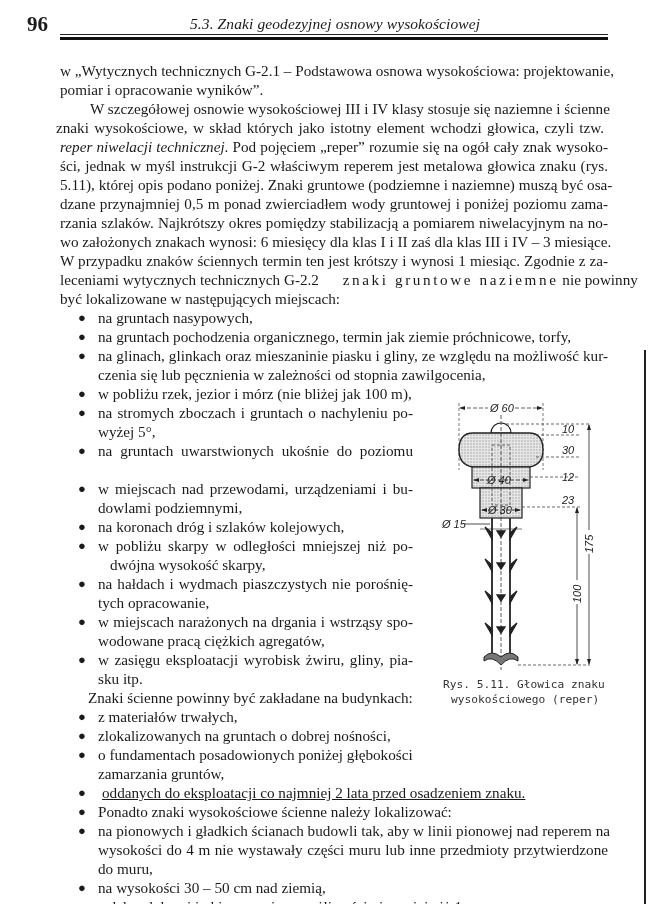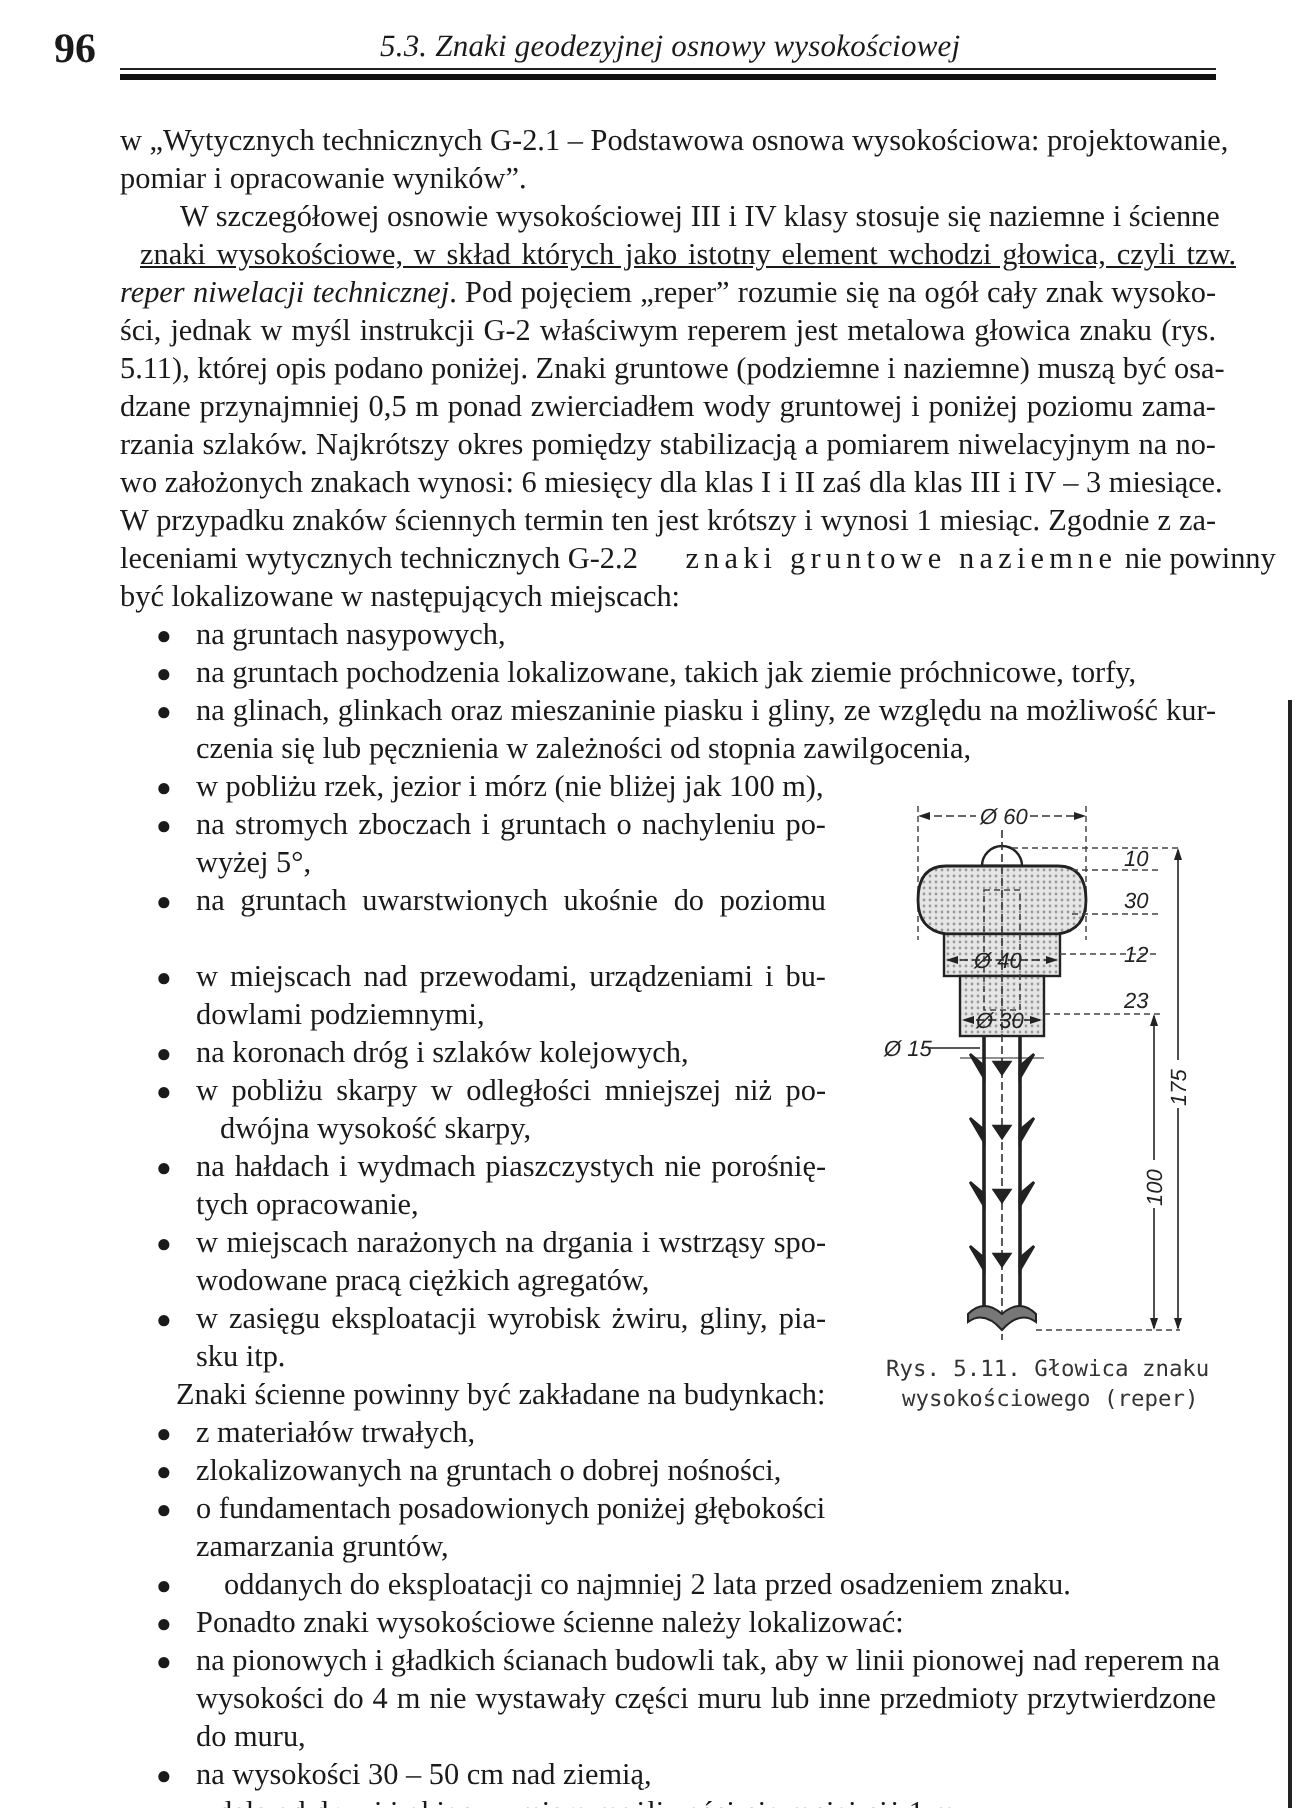--- a/index.html
+++ b/index.html
@@ -26,36 +26,36 @@
   <div class="pgnum">96</div>
   <div class="runhead">5.3. Znaki geodezyjnej osnowy wysokościowej</div>
   <div class="rule1"></div>
   <div class="rule2"></div>
   <div class="rightbar"></div>
 
   <div class="line just" style="left:60px;top:61px;width:548px;">w „Wytycznych technicznych G-2.1 – Podstawowa osnowa wysokościowa: projektowanie,</div>
   <div class="line" style="left:60px;top:80px;">pomiar i opracowanie wyników”.</div>
 
   <div class="line just" style="left:90px;top:99px;width:518px;">W szczegółowej osnowie wysokościowej III i IV klasy stosuje się naziemne i ścienne</div>
-  <div class="line just" style="left:70px;top:118px;width:548px;text-decoration:underline;">znaki wysokościowe, w skład których jako istotny element wchodzi głowica, czyli tzw.</div>
+  <div class="line just" style="left:56px;top:118px;width:548px;">znaki wysokościowe, w skład których jako istotny element wchodzi głowica, czyli tzw.</div>
   <div class="line just" style="left:60px;top:137px;width:548px;"><span class="it">reper niwelacji technicznej</span><span>. Pod pojęciem „reper” rozumie się na ogół cały znak wysoko-</span></div>
   <div class="line just" style="left:60px;top:156px;width:548px;">ści, jednak w myśl instrukcji G-2 właściwym reperem jest metalowa głowica znaku (rys.</div>
   <div class="line just" style="left:60px;top:175px;width:548px;">5.11), której opis podano poniżej. Znaki gruntowe (podziemne i naziemne) muszą być osa-</div>
   <div class="line just" style="left:60px;top:194px;width:548px;">dzane przynajmniej 0,5 m ponad zwierciadłem wody gruntowej i poniżej poziomu zama-</div>
   <div class="line just" style="left:60px;top:213px;width:548px;">rzania szlaków. Najkrótszy okres pomiędzy stabilizacją a pomiarem niwelacyjnym na no-</div>
   <div class="line just" style="left:60px;top:232px;width:548px;">wo założonych znakach wynosi: 6 miesięcy dla klas I i II zaś dla klas III i IV – 3 miesiące.</div>
   <div class="line just" style="left:60px;top:251px;width:548px;">W przypadku znaków ściennych termin ten jest krótszy i wynosi 1 miesiąc. Zgodnie z za-</div>
   <div class="line just" style="left:60px;top:270px;width:548px;"><span>leceniami wytycznych technicznych G-2.2 </span><span class="sp">znaki gruntowe naziemne</span><span> nie powinny</span></div>
   <div class="line" style="left:60px;top:289px;">być lokalizowane w następujących miejscach:</div>
 
   <div class="bullet" style="left:78px;top:308px;">●</div>
   <div class="line" style="left:98px;top:308px;">na gruntach nasypowych,</div>
 
   <div class="bullet" style="left:78px;top:327px;">●</div>
-  <div class="line" style="left:98px;top:327px;">na gruntach pochodzenia lokalizowane, takich jak ziemie próchnicowe, torfy,</div>
+  <div class="line" style="left:98px;top:327px;">na gruntach pochodzenia organicznego, termin jak ziemie próchnicowe, torfy,</div>
 
   <div class="bullet" style="left:78px;top:346px;">●</div>
   <div class="line just" style="left:98px;top:346px;width:510px;">na glinach, glinkach oraz mieszaninie piasku i gliny, ze względu na możliwość kur-</div>
   <div class="line" style="left:98px;top:365px;">czenia się lub pęcznienia w zależności od stopnia zawilgocenia,</div>
 
   <div class="bullet" style="left:78px;top:384px;">●</div>
   <div class="line" style="left:98px;top:384px;">w pobliżu rzek, jezior i mórz (nie bliżej jak 100 m),</div>
 
   <div class="bullet" style="left:78px;top:403px;">●</div>
   <div class="line just" style="left:98px;top:403px;width:315px;">na stromych zboczach i gruntach o nachyleniu po-</div>
@@ -93,21 +93,21 @@
   <div class="line" style="left:98px;top:707px;">z materiałów trwałych,</div>
 
   <div class="bullet" style="left:78px;top:726px;">●</div>
   <div class="line" style="left:98px;top:726px;">zlokalizowanych na gruntach o dobrej nośności,</div>
 
   <div class="bullet" style="left:78px;top:745px;">●</div>
   <div class="line" style="left:98px;top:745px;">o fundamentach posadowionych poniżej głębokości</div>
   <div class="line" style="left:98px;top:764px;">zamarzania gruntów,</div>
 
   <div class="bullet" style="left:78px;top:783px;">●</div>
-  <div class="line" style="left:112px;top:783px;">oddanych do eksploatacji co najmniej 2 lata przed osadzeniem znaku.</div>
+  <div class="line" style="left:102px;top:783px;text-decoration:underline;">oddanych do eksploatacji co najmniej 2 lata przed osadzeniem znaku.</div>
 
   <div class="bullet" style="left:78px;top:802px;">●</div>
   <div class="line" style="left:98px;top:802px;">Ponadto znaki wysokościowe ścienne należy lokalizować:</div>
 
   <div class="bullet" style="left:78px;top:821px;">●</div>
   <div class="line just" style="left:98px;top:821px;width:510px;">na pionowych i gładkich ścianach budowli tak, aby w linii pionowej nad reperem na</div>
   <div class="line just" style="left:98px;top:840px;width:510px;">wysokości do 4 m nie wystawały części muru lub inne przedmioty przytwierdzone</div>
   <div class="line" style="left:98px;top:859px;">do muru,</div>
 
   <div class="bullet" style="left:78px;top:878px;">●</div>

